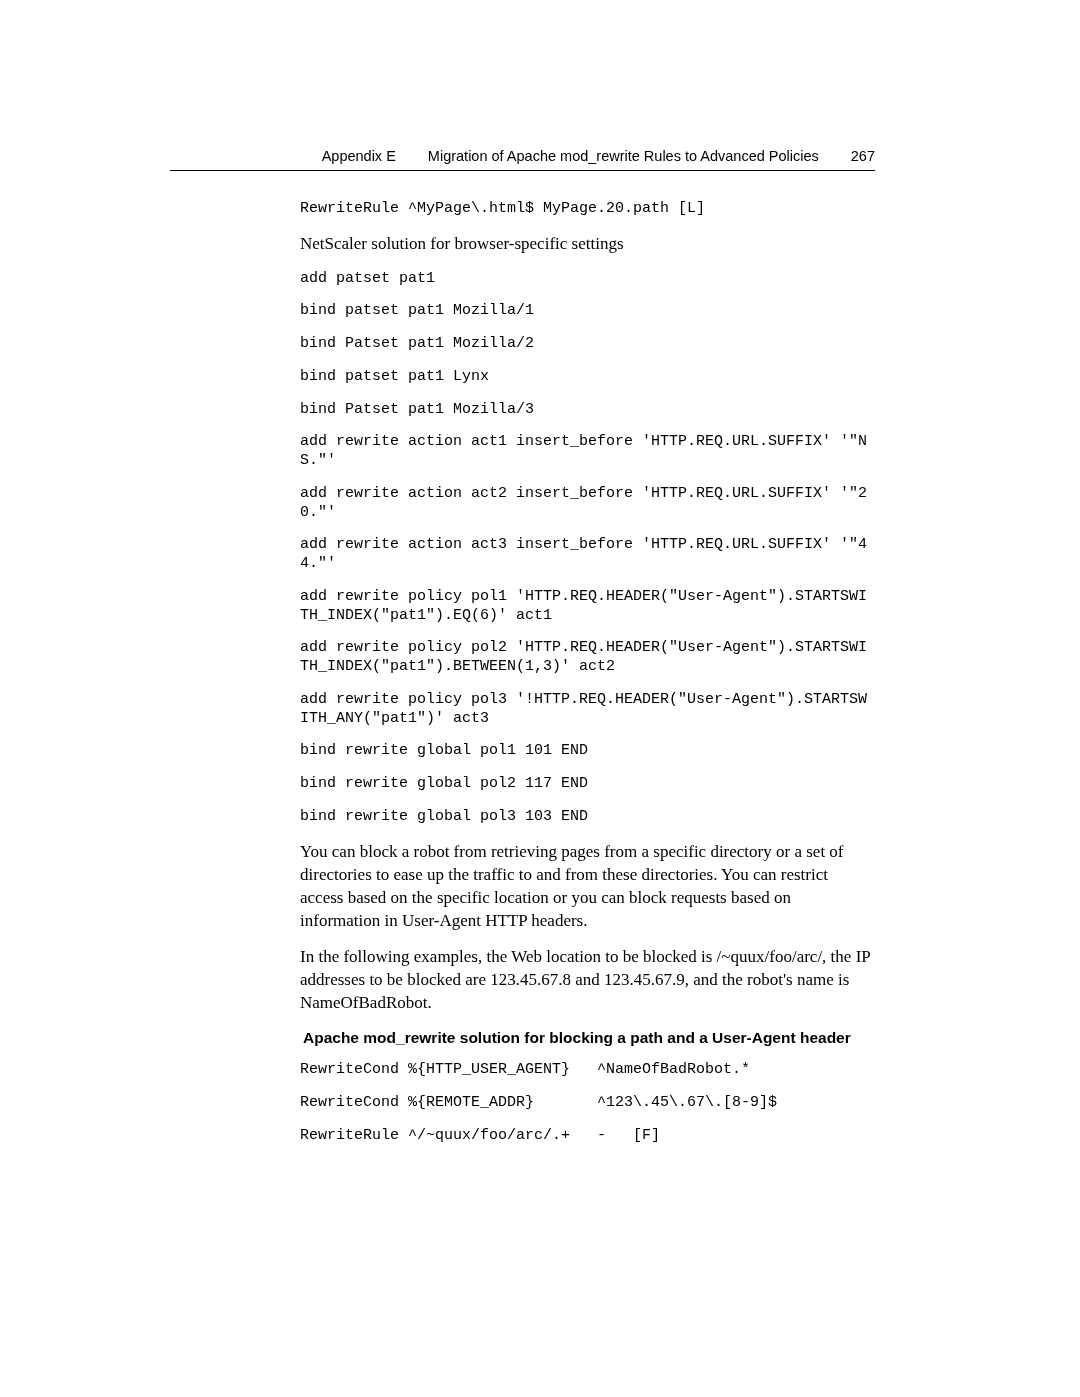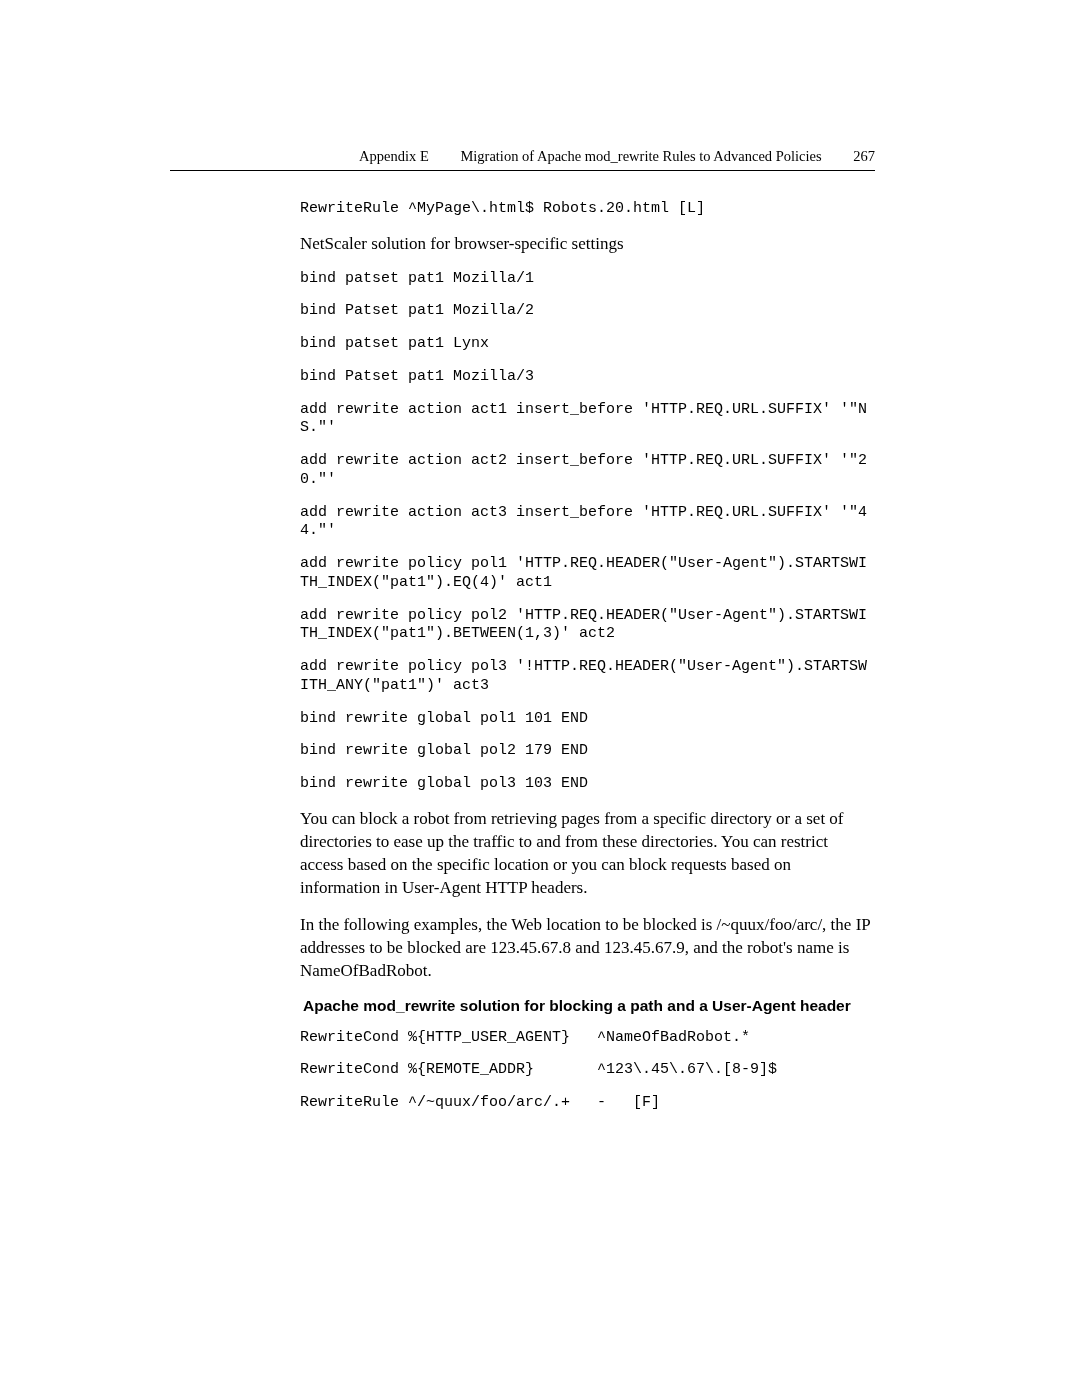--- a/index.html
+++ b/index.html
@@ -14,21 +14,21 @@
     width: 1080px;
     height: 1397px;
     position: relative;
     box-sizing: border-box;
     padding: 150px 0 0 0;
   }
   .runhead {
     position: absolute;
     top: 148px;
     right: 205px;
-    font-family: Liberation Serif, serif;
+    font-family: Liberation Sans, sans-serif;
     font-size: 14.5px;
     color: #000;
     letter-spacing: 0;
   }
   .runhead .appx { margin-right: 28px; }
   .runhead .title { margin-right: 28px; }
   .runhead .pg { }
   .rule {
     position: absolute;
     top: 170px;
@@ -79,36 +79,37 @@
 
   <div class="runhead">
     <span class="appx">Appendix  E</span>
     <span class="title">Migration of Apache mod_rewrite Rules to Advanced Policies</span>
     <span class="pg">267</span>
   </div>
   <div class="rule"></div>
 
   <div class="content">
 
-    <div class="code code-block">RewriteRule ^MyPage\.html$ Robots.20.html [L]</div>
+    <div class="code code-block">RewriteRule ^MyPage\.html$ MyPage.20.path [L]</div>
 
     <p class="para">NetScaler solution for browser-specific settings</p>
 
+    <div class="code code-block">add patset pat1</div>
     <div class="code code-block">bind patset pat1 Mozilla/1</div>
     <div class="code code-block">bind Patset pat1 Mozilla/2</div>
     <div class="code code-block">bind patset pat1 Lynx</div>
     <div class="code code-block">bind Patset pat1 Mozilla/3</div>
     <div class="code code-block">add rewrite action act1 insert_before 'HTTP.REQ.URL.SUFFIX' '"NS."'</div>
     <div class="code code-block">add rewrite action act2 insert_before 'HTTP.REQ.URL.SUFFIX' '"20."'</div>
     <div class="code code-block">add rewrite action act3 insert_before 'HTTP.REQ.URL.SUFFIX' '"44."'</div>
-    <div class="code code-block">add rewrite policy pol1 'HTTP.REQ.HEADER("User-Agent").STARTSWITH_INDEX("pat1").EQ(4)' act1</div>
+    <div class="code code-block">add rewrite policy pol1 'HTTP.REQ.HEADER("User-Agent").STARTSWITH_INDEX("pat1").EQ(6)' act1</div>
     <div class="code code-block">add rewrite policy pol2 'HTTP.REQ.HEADER("User-Agent").STARTSWITH_INDEX("pat1").BETWEEN(1,3)' act2</div>
     <div class="code code-block">add rewrite policy pol3 '!HTTP.REQ.HEADER("User-Agent").STARTSWITH_ANY("pat1")' act3</div>
     <div class="code code-block">bind rewrite global pol1 101 END</div>
-    <div class="code code-block">bind rewrite global pol2 179 END</div>
+    <div class="code code-block">bind rewrite global pol2 117 END</div>
     <div class="code code-block">bind rewrite global pol3 103 END</div>
 
 
     <p class="para">You can block a robot from retrieving pages from a specific directory or a set of directories to ease up the traffic to and from these directories. You can restrict access based on the specific location or you can block requests based on information in User-Agent HTTP headers.</p>
     <p class="para">In the following examples, the Web location to be blocked is /~quux/foo/arc/, the IP addresses to be blocked are 123.45.67.8 and 123.45.67.9, and the robot's name is NameOfBadRobot.</p>
 
     <div class="bold-runin">Apache mod_rewrite solution for blocking a path and a User-Agent header</div>
 
     <div class="code code-block">RewriteCond %{HTTP_USER_AGENT}   ^NameOfBadRobot.*</div>
     <div class="code code-block">RewriteCond %{REMOTE_ADDR}       ^123\.45\.67\.[8-9]$</div>

